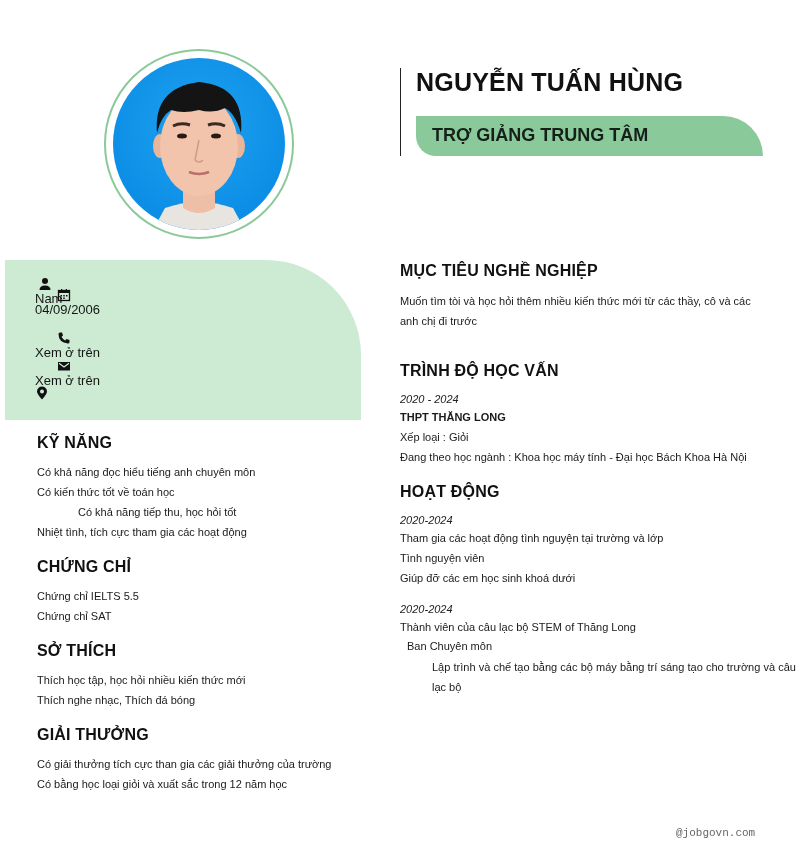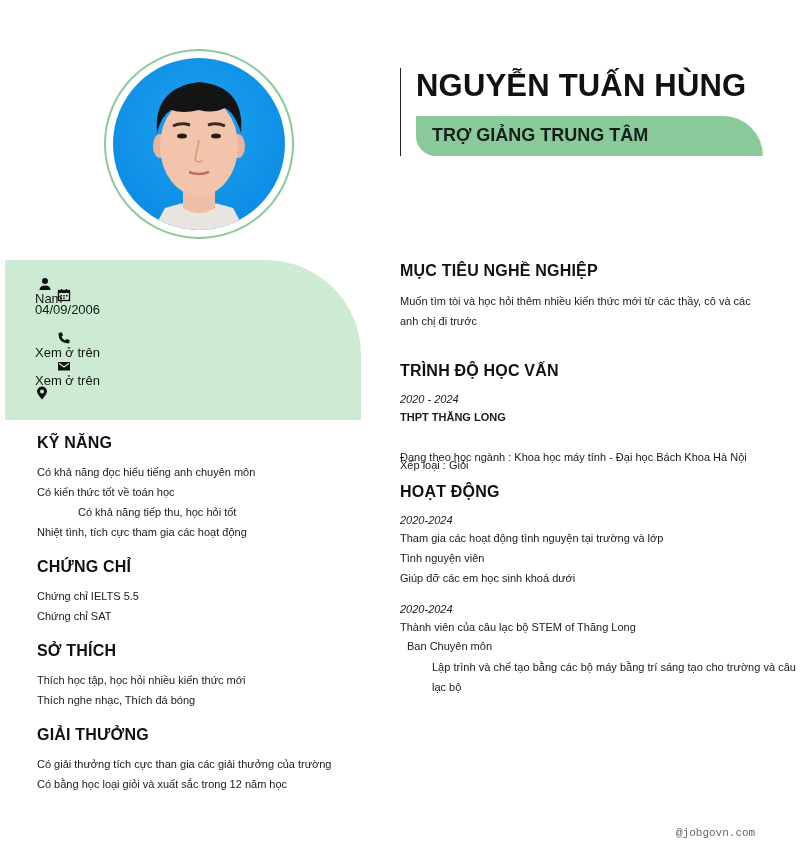--- a/index.html
+++ b/index.html
@@ -15,21 +15,21 @@
     position: absolute; left: 7px; top: 7px; width: 172px; height: 172px;
     border-radius: 50%; overflow: hidden;
     background: radial-gradient(circle at 50% 40%, #1ea2f0 0%, #0d8ee6 70%, #0a86de 100%);
   }
   .avatar svg { width: 100%; height: 100%; display: block; }
 
   
   .header-divider { position: absolute; left: 400px; top: 68px; width: 1px; height: 88px; background: #222; }
   .name {
     position: absolute; left: 416px; top: 68px;
-    font-size: 31px; font-weight: 700; letter-spacing: 0.2px; color: #111; white-space: nowrap;
+    font-size: 25px; font-weight: 700; letter-spacing: 0.2px; color: #111; white-space: nowrap;
   }
   .title-band {
     position: absolute; left: 416px; top: 116px; width: 347px; height: 40px;
     background: #8ac99a; border-top-right-radius: 40px; border-bottom-left-radius: 20px;
   }
   .title-band span {
     position: absolute; left: 16px; top: 9px; font-size: 18px; font-weight: 700; color: #16201a;
   }
 
   
@@ -161,21 +161,21 @@
 <div class="sec-title" style="left:37px; top:726px;">GIẢI THƯỞNG</div>
 <div class="line" style="left:37px; top:758px;">Có giải thưởng tích cực than gia các giải thưởng của trường</div>
 <div class="line" style="left:37px; top:778px;">Có bằng học loại giỏi và xuất sắc trong 12 năm học</div>
 
 <div class="sec-title" style="left:400px; top:262px;">MỤC TIÊU NGHỀ NGHIỆP</div>
 <div class="para" style="left:400px; top:291px; width:364px;">Muốn tìm tòi và học hỏi thêm nhiều kiến thức mới từ các thầy, cô và các anh chị đi trước</div>
 
 <div class="sec-title" style="left:400px; top:362px;">TRÌNH ĐỘ HỌC VẤN</div>
 <div class="line ital" style="left:400px; top:393px;">2020 - 2024</div>
 <div class="line bold" style="left:400px; top:411px;">THPT THĂNG LONG</div>
-<div class="line" style="left:400px; top:431px;margin-top:28px;">Xếp loại : Giỏi</div>
+<div class="line" style="left:400px; top:431px;">Xếp loại : Giỏi</div>
 <div class="line" style="left:400px; top:451px;">Đang theo học ngành : Khoa học máy tính - Đại học Bách Khoa Hà Nội</div>
 
 <div class="sec-title" style="left:400px; top:483px;">HOẠT ĐỘNG</div>
 <div class="line ital" style="left:400px; top:514px;">2020-2024</div>
 <div class="line" style="left:400px; top:532px;">Tham gia các hoạt động tình nguyện tại trường và lớp</div>
 <div class="line" style="left:400px; top:552px;">Tình nguyện viên</div>
 <div class="line" style="left:400px; top:572px;">Giúp đỡ các em học sinh khoá dưới</div>
 
 <div class="line ital" style="left:400px; top:603px;">2020-2024</div>
 <div class="line" style="left:400px; top:621px;">Thành viên của câu lạc bộ STEM of Thăng Long</div>

